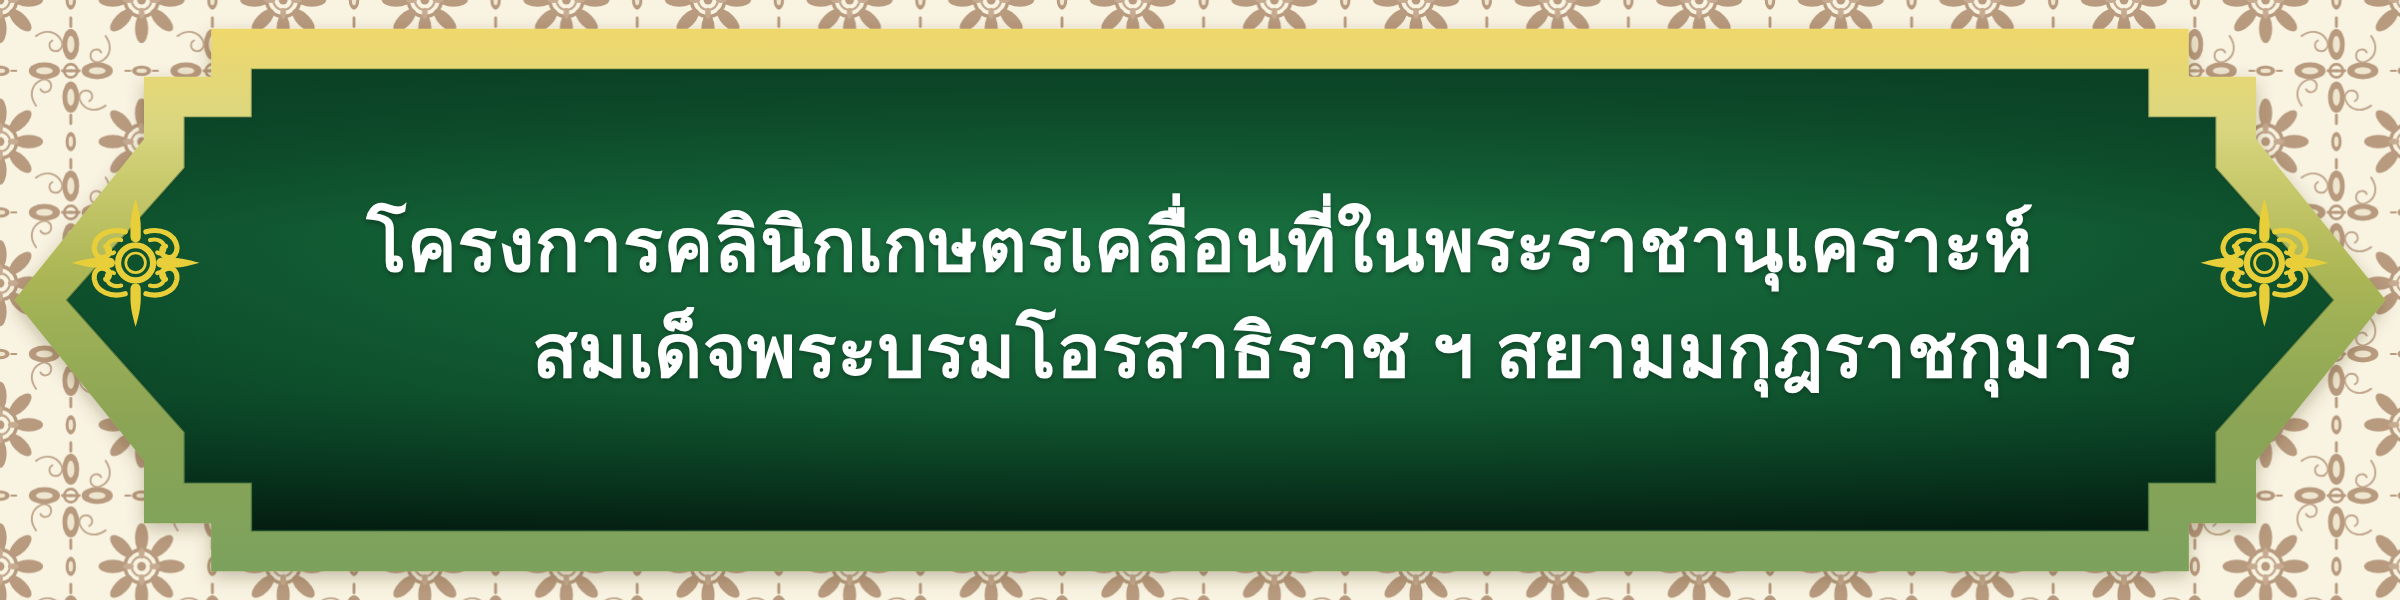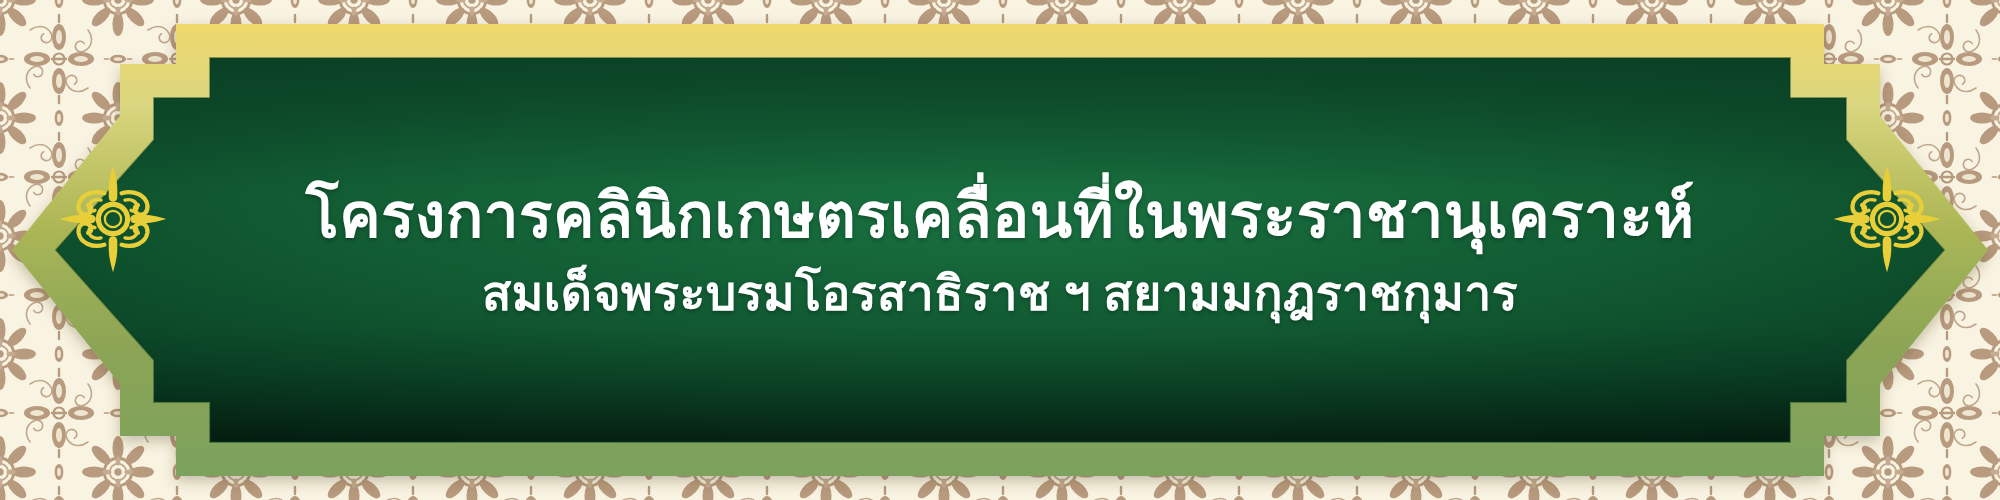--- a/index.html
+++ b/index.html
@@ -47,30 +47,31 @@
     left: 50%;
     top: 50%;
     transform: translate(-50%, -50%);
     width: 1560px;
     text-align: center;
     pointer-events: none;
   }
   .title-line {
     display: block;
     color: #ffffff;
-    font-family: Liberation Serif, serif;
+    font-family: Liberation Sans, sans-serif;
     font-weight: 700;
     font-size: 62px;
     line-height: 1.42;
     letter-spacing: 0.5px;
     white-space: nowrap;
     text-shadow: 0 2px 4px rgba(0,0,0,0.28);
   }
   .title-line.line-2 {
-    font-size: 48px;
+    font-size: 62px;
+    text-align: right;
   }
 </style>
 </head>
 <body>
 
 <div id="banner-root">
 
   <div class="bg-base"></div>
 
   <div class="bg-pattern">

